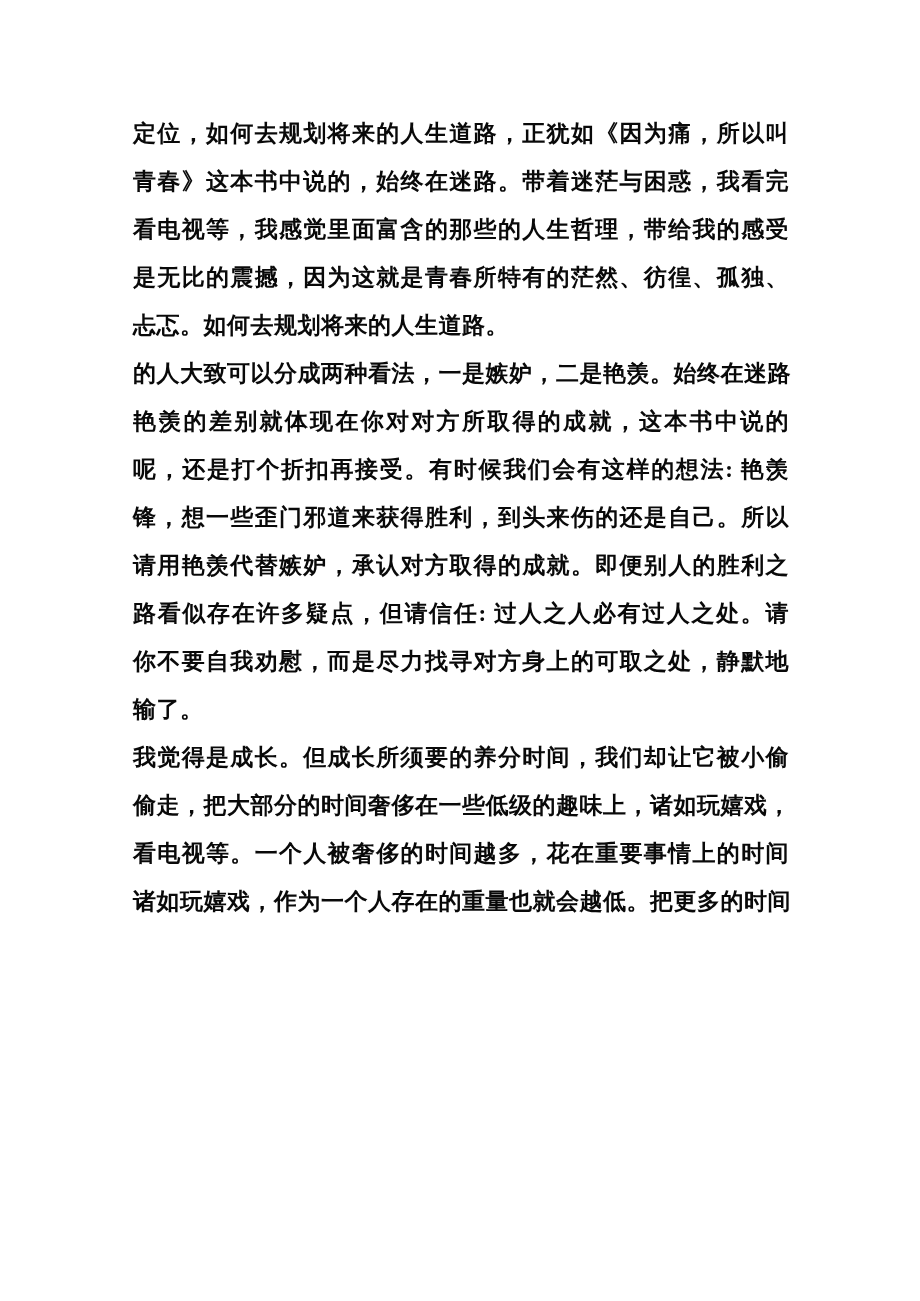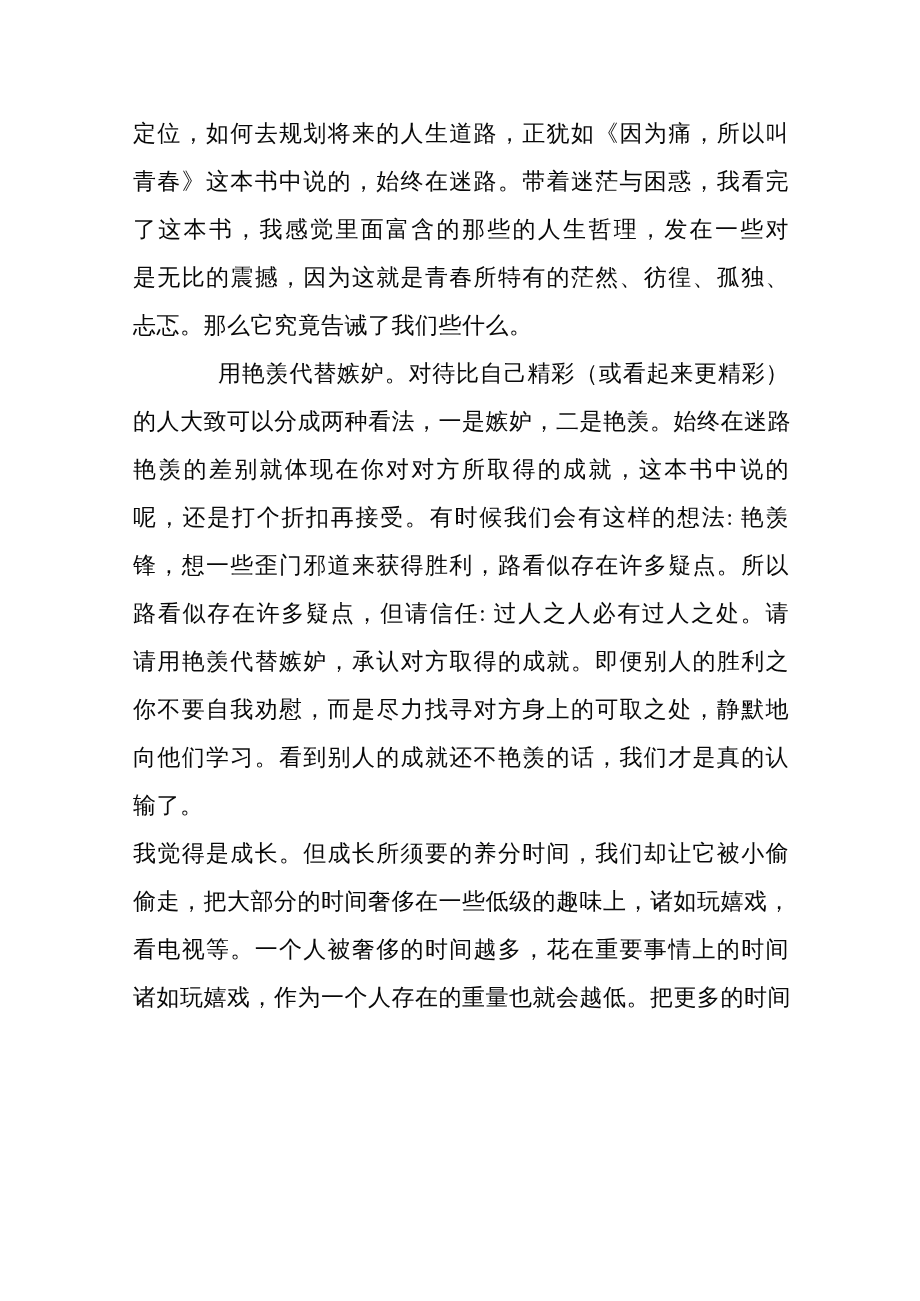--- a/index.html
+++ b/index.html
@@ -7,20 +7,21 @@
     padding: 0;
     background: #ffffff;
   }
   .page {
     position: relative;
     width: 920px;
     height: 1226px;
     background: #ffffff;
     overflow: hidden;
     font-family: "Liberation Serif", "DejaVu Serif", serif;
+    font-weight: bold;
   }
   .content {
     position: absolute;
     top: 110px;
     left: 133px;
     width: 656px;
     color: #090909;
   }
   .paragraph {
     margin: 0;
@@ -45,34 +46,32 @@
   }
 </style>
 </head>
 <body>
 
 <div class="page">
   <div class="content" id="doc-content" style="color: rgb(9, 9, 9);">
       <div class="paragraph">
         <div class="line">定位，如何去规划将来的人生道路，正犹如《因为痛，所以叫</div>
         <div class="line">青春》这本书中说的，始终在迷路。带着迷茫与困惑，我看完</div>
-        <div class="line">了这本书，我感觉里面富含的那些的人生哲理，发在一些对</div>
+        <div class="line">看电视等，我感觉里面富含的那些的人生哲理，带给我的感受</div>
         <div class="line">是无比的震撼，因为这就是青春所特有的茫然、彷徨、孤独、</div>
-        <div class="line para-last">忐忑。那么它究竟告诫了我们些什么。</div>
+        <div class="line para-last">忐忑。如何去规划将来的人生道路。</div>
       </div>
       <div class="paragraph">
-        <div class="line first-indent">用艳羡代替嫉妒。对待比自己精彩（或看起来更精彩）</div>
         <div class="line">的人大致可以分成两种看法，一是嫉妒，二是艳羡。始终在迷路</div>
         <div class="line">艳羡的差别就体现在你对对方所取得的成就，这本书中说的</div>
         <div class="line">呢，还是打个折扣再接受。有时候我们会有这样的想法: 艳羡</div>
-        <div class="line">锋，想一些歪门邪道来获得胜利，路看似存在许多疑点。所以</div>
+        <div class="line">锋，想一些歪门邪道来获得胜利，到头来伤的还是自己。所以</div>
+        <div class="line">请用艳羡代替嫉妒，承认对方取得的成就。即便别人的胜利之</div>
         <div class="line">路看似存在许多疑点，但请信任: 过人之人必有过人之处。请</div>
-        <div class="line">请用艳羡代替嫉妒，承认对方取得的成就。即便别人的胜利之</div>
         <div class="line">你不要自我劝慰，而是尽力找寻对方身上的可取之处，静默地</div>
-        <div class="line">向他们学习。看到别人的成就还不艳羡的话，我们才是真的认</div>
         <div class="line para-last">输了。</div>
       </div>
       <div class="paragraph">
         <div class="line">我觉得是成长。但成长所须要的养分时间，我们却让它被小偷</div>
         <div class="line">偷走，把大部分的时间奢侈在一些低级的趣味上，诸如玩嬉戏，</div>
         <div class="line">看电视等。一个人被奢侈的时间越多，花在重要事情上的时间</div>
         <div class="line">诸如玩嬉戏，作为一个人存在的重量也就会越低。把更多的时间</div>
       </div>
     </div>
 </div>

